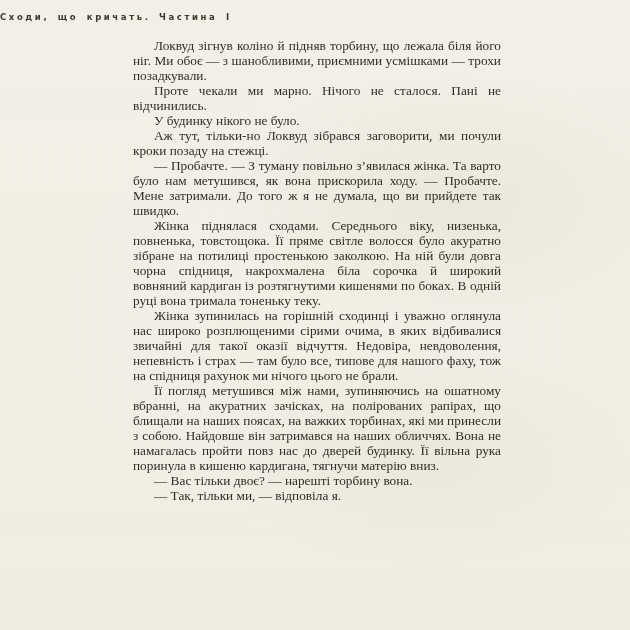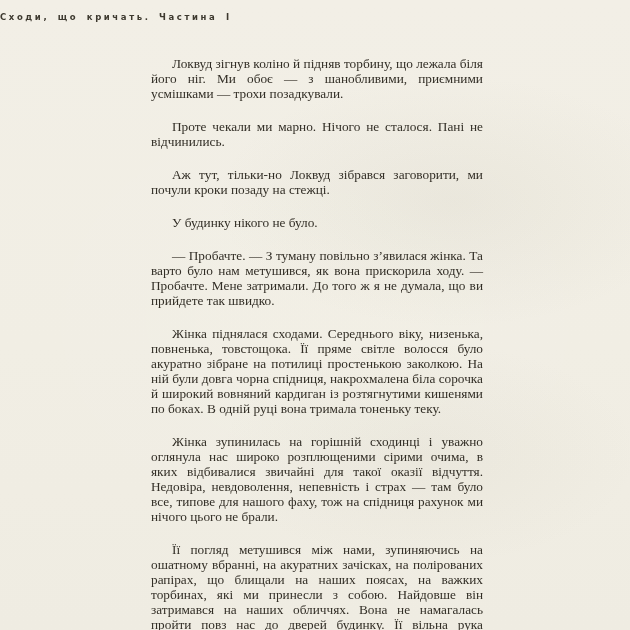--- a/index.html
+++ b/index.html
@@ -44,21 +44,21 @@
     top: 38px;
     left: 133px;
     width: 368px;
     font-size: 13.3px;
     line-height: 15px;
     color: #322e26;
     text-align: justify;
     text-justify: inter-word;
   }
   .text-block p {
-    margin: 18px;
+    margin: 0;
     text-indent: 21px;
   }
   .page-number {
     position: absolute;
     bottom: 10px;
     left: 0;
     right: 0;
     text-align: center;
     font-family: "Liberation Serif", serif;
     font-size: 11.5px;
@@ -68,22 +68,23 @@
 </style>
 </head>
 <body>
 
 <div class="page">
   <div class="running-header">Сходи, що кричать. Частина I</div>
 
   <div class="text-block">
       <p>Локвуд зігнув коліно й підняв торбину, що лежала біля його ніг. Ми обоє — з шанобливими, приємними усмішками — трохи позадкували.</p>
       <p>Проте чекали ми марно. Нічого не сталося. Пані не відчинились.</p>
+      <p>У будинку нікого не було.</p>
       <p>Аж тут, тільки-но Локвуд зібрався заговорити, ми почули кроки позаду на стежці.</p>
-      <p>У будинку нікого не було.</p>
       <p>— Пробачте. — З туману повільно з’явилася жінка. Та варто було нам метушився, як вона прискорила ходу. — Пробачте. Мене затримали. До того ж я не думала, що ви прийдете так швидко.</p>
       <p>Жінка піднялася сходами. Середнього віку, низенька, повненька, товстощока. Її пряме світле волосся було акуратно зібране на потилиці простенькою заколкою. На ній були довга чорна спідниця, накрохмалена біла сорочка й широкий вовняний кардиган із розтягнутими кишенями по боках. В одній руці вона тримала тоненьку теку.</p>
       <p>Жінка зупинилась на горішній сходинці і уважно оглянула нас широко розплющеними сірими очима, в яких відбивалися звичайні для такої оказії відчуття. Недовіра, невдоволення, непевність і страх — там було все, типове для нашого фаху, тож на спідниця рахунок ми нічого цього не брали.</p>
       <p>Її погляд метушився між нами, зупиняючись на ошатному вбранні, на акуратних зачісках, на полірованих рапірах, що блищали на наших поясах, на важких торбинах, які ми принесли з собою. Найдовше він затримався на наших обличчях. Вона не намагалась пройти повз нас до дверей будинку. Її вільна рука поринула в кишеню кардигана, тягнучи матерію вниз.</p>
       <p>— Вас тільки двоє? — нарешті торбину вона.</p>
+      <p>— Так, тільки ми, — відповіла я.</p>
     </div>
 
 </div>
 
 </body></html>

